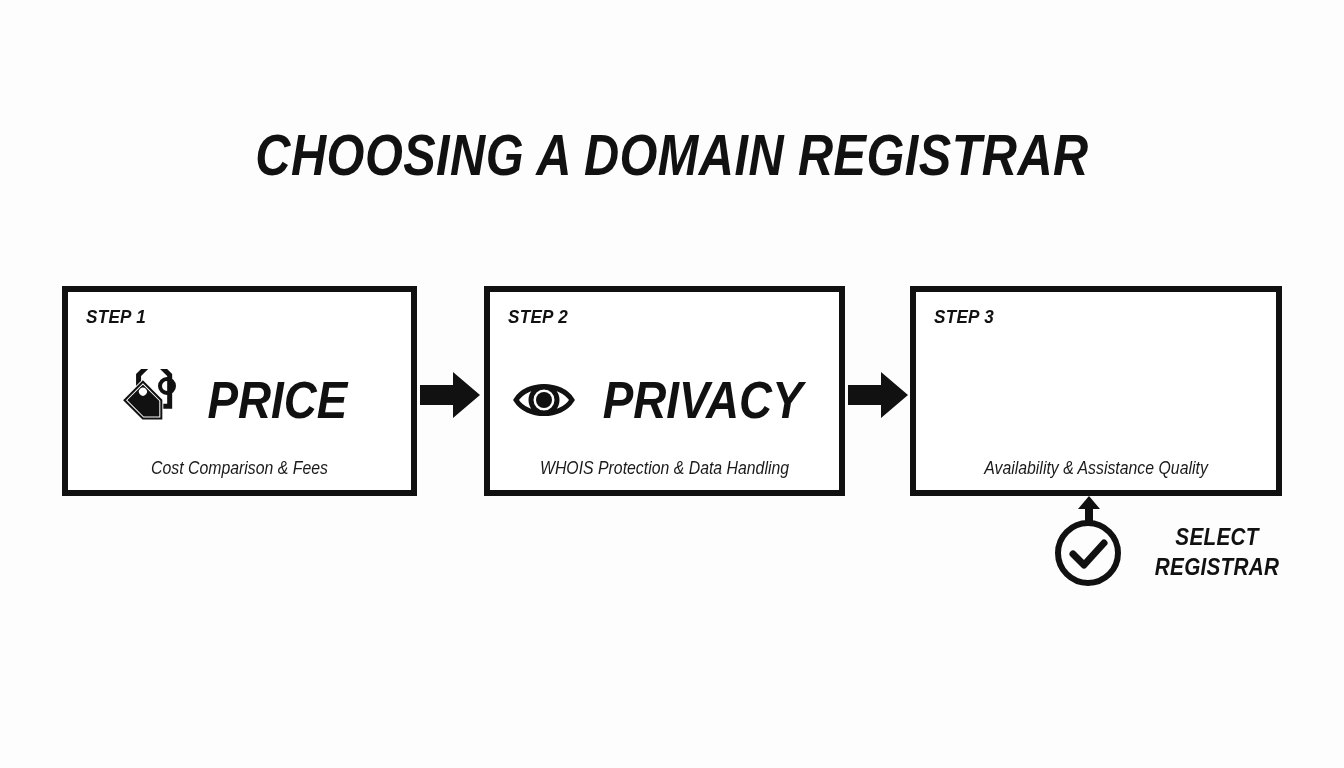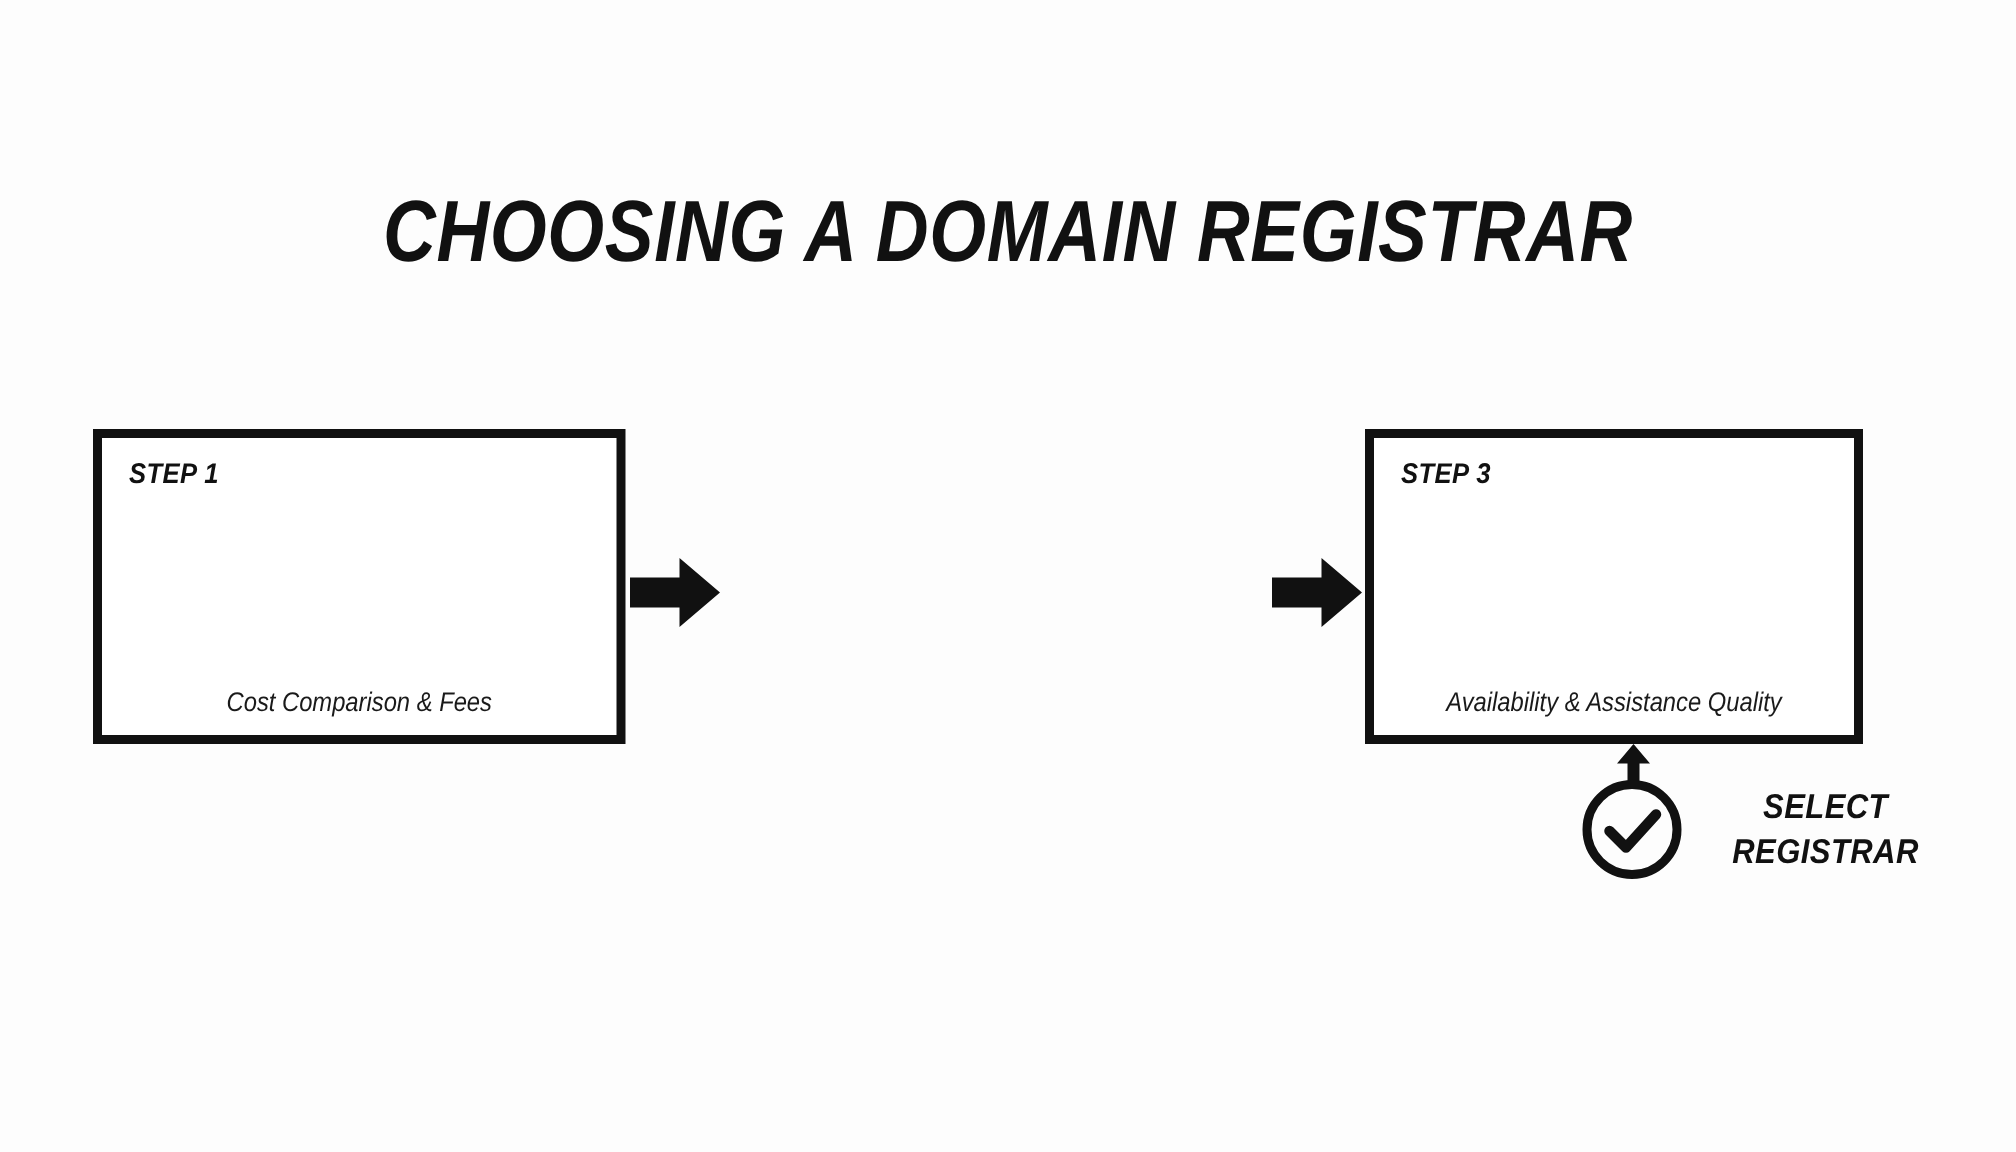--- a/index.html
+++ b/index.html
@@ -45,21 +45,21 @@
   .step-box {
     position: absolute;
     top: 286px;
     height: 210px;
     border: 6px solid #111111;
     background: #ffffff;
     box-sizing: border-box;
   }
   #box-1 { left: 62px;  width: 355px; }
   #box-2 { left: 484px; width: 361px; }
-  #box-3 { left: 910px; width: 332px; }
+  #box-3 { left: 910px; width: 372px; }
 
   .step-label {
     position: absolute;
     left: 18px;
     top: 14px;
     font-family: "Liberation Sans Narrow", "Liberation Sans", sans-serif;
     font-weight: 700;
     font-size: 19px;
     letter-spacing: 0.3px;
     transform: scaleX(0.9);
@@ -169,29 +169,61 @@
 </style>
 </head>
 <body>
 
 <div id="canvas">
 
   <div class="page-title">CHOOSING A DOMAIN REGISTRAR</div>
 
   <div class="step-box" id="box-1">
     <div class="step-label">STEP 1</div>
+    <div class="step-body">
+      <div class="step-icon">
+        <svg width="62" height="62" viewBox="0 0 62 62">
+
+          <path d="M30 6 L52 6 L52 28 L30 50 L8 28 Z" fill="none" stroke="#111" stroke-width="5" transform="rotate(-45 30 28) translate(6 -3)"></path>
+
+          <g transform="rotate(-45 28 34)">
+            <path d="M12 14 L38 14 L38 40 L25 53 L12 40 Z" fill="#111"></path>
+            <path d="M12 14 L38 14 L38 40 L25 53 L12 40 Z" fill="none" stroke="#fff" stroke-width="4"></path>
+            <path d="M12 14 L38 14 L38 40 L25 53 L12 40 Z" fill="none" stroke="#111" stroke-width="2"></path>
+            <circle cx="31" cy="21" r="4" fill="#fff"></circle>
+          </g>
+
+          <circle cx="45" cy="17" r="7" fill="none" stroke="#111" stroke-width="4"></circle>
+        </svg>
+      </div>
+      <div class="step-title">PRICE</div>
+    </div>
     <div class="step-sub">Cost Comparison &amp; Fees</div>
   </div>
 
   <div class="flow-arrow" id="arrow-1">
     <svg width="60" height="46" viewBox="0 0 60 46">
       <path d="M0 13 L33 13 L33 0 L60 23 L33 46 L33 33 L0 33 Z" fill="#111"></path>
     </svg>
   </div>
 
+  <div class="step-box" id="box-2">
+    <div class="step-label">STEP 2</div>
+    <div class="step-body">
+      <div class="step-icon">
+        <svg width="62" height="46" viewBox="0 0 62 46">
+          <path d="M3 23 C14 5, 48 5, 59 23 C48 41, 14 41, 3 23 Z" fill="none" stroke="#111" stroke-width="5"></path>
+          <circle cx="31" cy="23" r="13" fill="none" stroke="#111" stroke-width="5"></circle>
+          <circle cx="31" cy="23" r="8" fill="#111"></circle>
+        </svg>
+      </div>
+      <div class="step-title">PRIVACY</div>
+    </div>
+    <div class="step-sub">WHOIS Protection &amp; Data Handling</div>
+  </div>
 
   <div class="flow-arrow" id="arrow-2">
     <svg width="60" height="46" viewBox="0 0 60 46">
       <path d="M0 13 L33 13 L33 0 L60 23 L33 46 L33 33 L0 33 Z" fill="#111"></path>
     </svg>
   </div>
 
   <div class="step-box" id="box-3">
     <div class="step-label">STEP 3</div>
     <div class="step-sub">Availability &amp; Assistance Quality</div>

